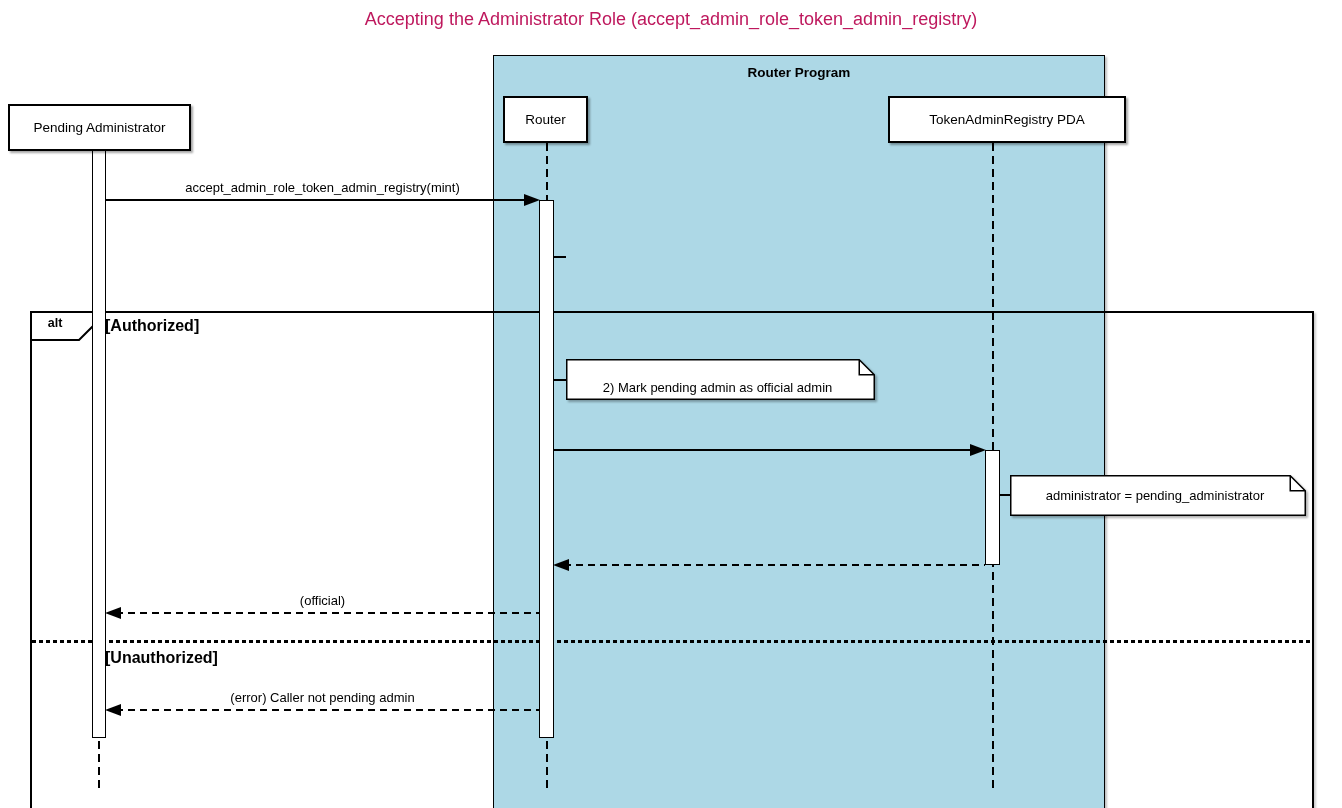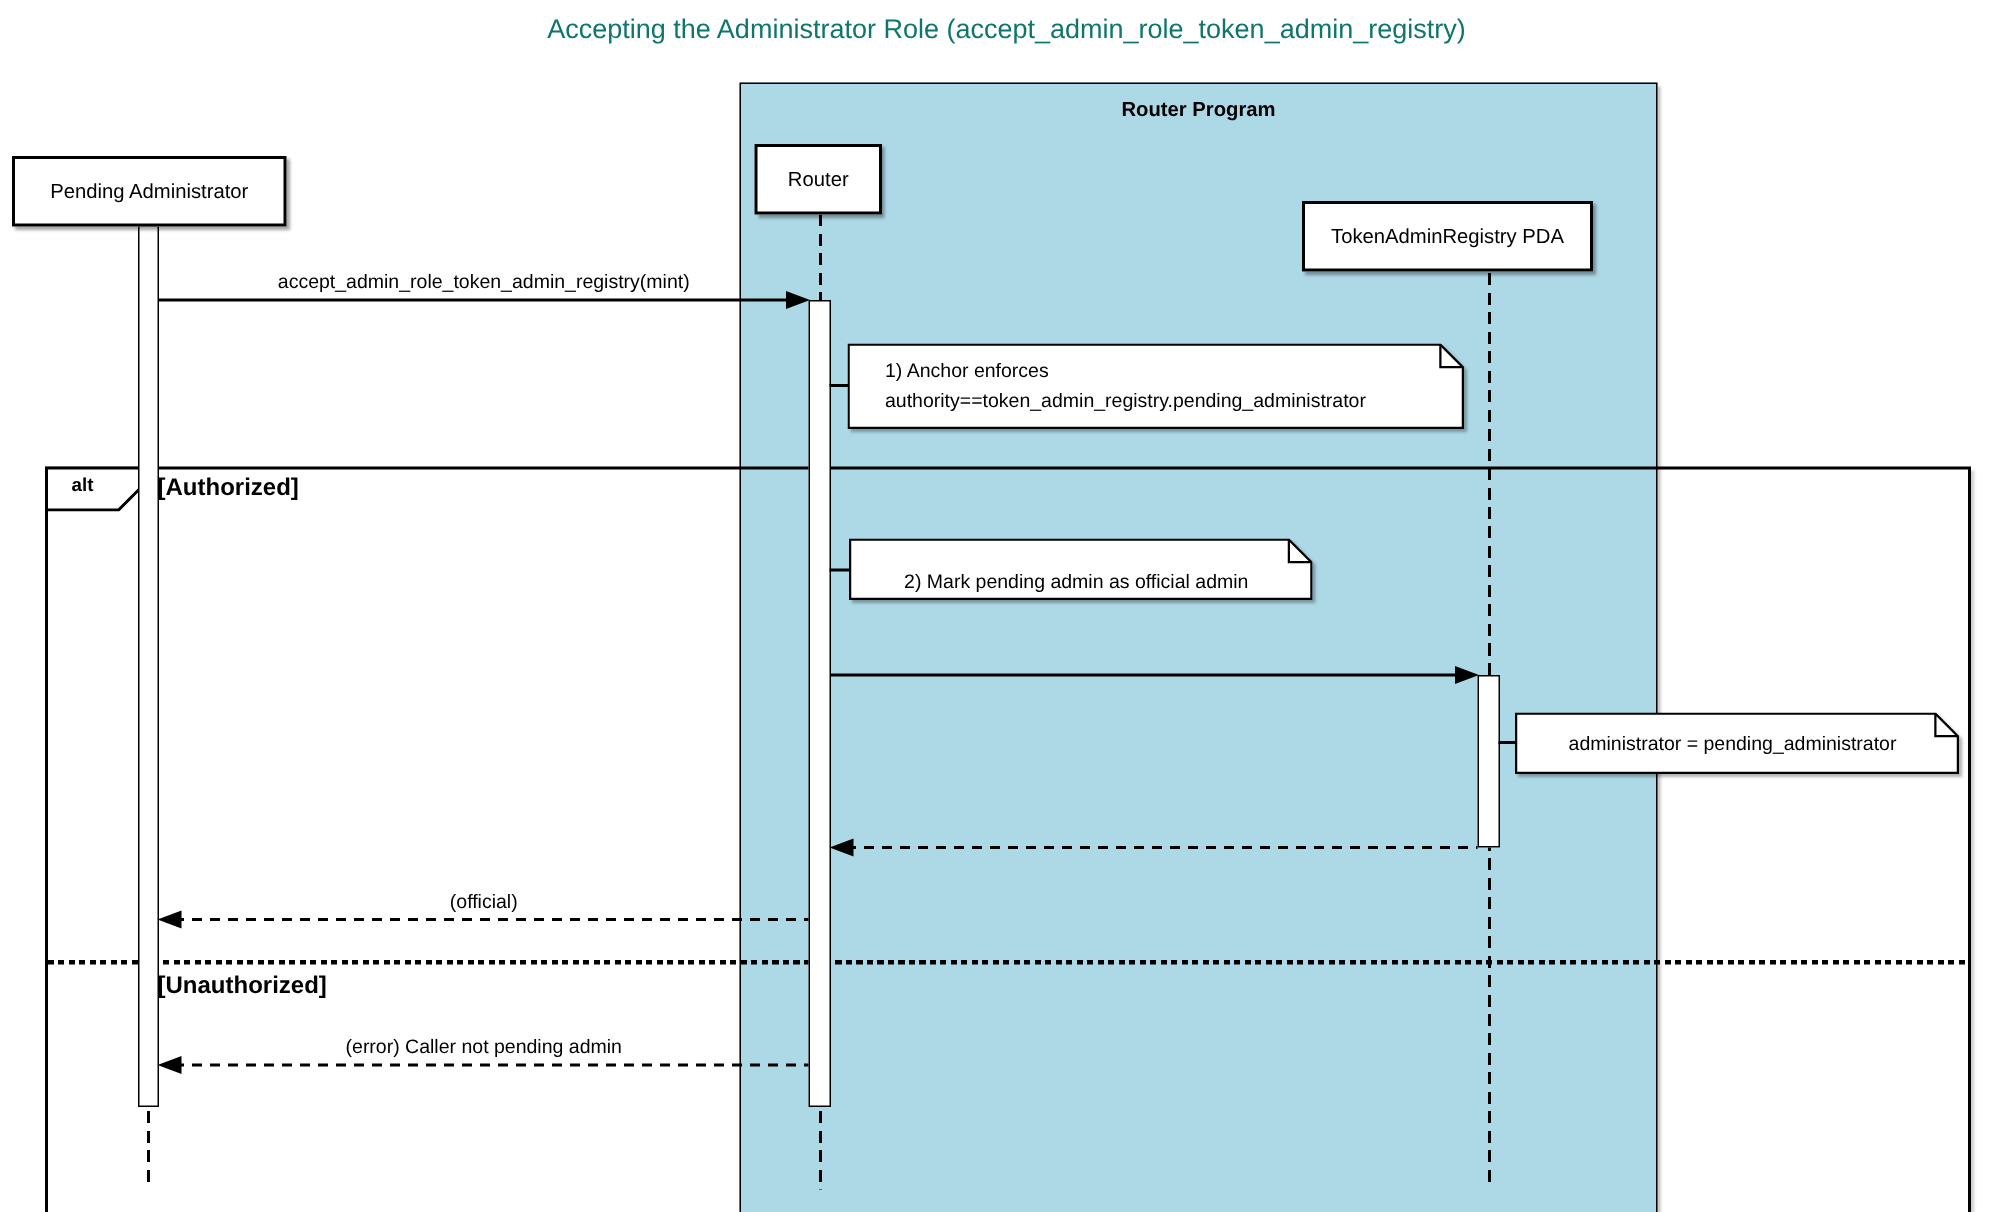--- a/index.html
+++ b/index.html
@@ -3,21 +3,21 @@
 <meta charset="utf-8">
 <style>
   html,body{margin:0;padding:0;background:#ffffff;}
   #canvas{
     position:relative;width:1342px;height:808px;background:#ffffff;
     font-family:"Liberation Sans",sans-serif;color:#000;overflow:hidden;
   }
   .abs{position:absolute;}
   .title{
     left:0;right:0;top:9px;text-align:center;
-    font-size:18px;color:#0f766e;
+    font-size:18px;color:#be185d;
   }
   .container-box{
     left:493px;top:55px;width:612px;height:787px;
     background:#ADD8E6;border:1.5px solid #000;
     box-shadow:2px 2px 2px rgba(0,0,0,0.25);
     box-sizing:border-box;
   }
   .container-title{
     position:absolute;left:0;right:0;top:9px;text-align:center;
     font-weight:bold;font-size:13.5px;
@@ -110,21 +110,21 @@
   <div class="abs activation" style="left:92px;top:150px;width:14px;height:588px;"></div>
   <div class="abs activation" style="left:539px;top:200px;width:15px;height:538px;"></div>
   <div class="abs activation" style="left:985px;top:450px;width:15px;height:115px;"></div>
 
   <div class="abs actor" style="left:8px;top:104px;width:183px;">
     <span>Pending Administrator</span>
   </div>
   <div class="abs actor" style="left:503px;top:96px;width:85px;">
     <span>Router</span>
   </div>
-  <div class="abs actor" style="left:868px;top:96px;width:194px;margin-top:38px;">
+  <div class="abs actor" style="left:888px;top:96px;width:238px;">
     <span>TokenAdminRegistry PDA</span>
   </div>
 
   <div class="msg to-right" style="left:106px;top:200px;width:433px;">
     <div class="msg-label">accept_admin_role_token_admin_registry(mint)</div>
     <div class="line line-solid"></div>
     <div class="ah-r"></div>
   </div>
 
   <div class="msg to-right" style="left:554px;top:450px;width:431px;">
@@ -143,30 +143,20 @@
     <div class="ah-l"></div>
   </div>
 
   <div class="msg to-left" style="left:106px;top:710px;width:433px;">
     <div class="msg-label">(error) Caller not pending admin</div>
     <div class="line line-dashed"></div>
     <div class="ah-l"></div>
   </div>
 
   <div class="connector" style="left:553px;top:256px;width:13px;"></div>
-  <div class="note" style="left:565px;top:229px;width:411px;height:57px;">
-    <svg width="411" height="57">
-      <path d="M0.75,0.75 L395.25,0.75 L410.25,15.75 L410.25,56.25 L0.75,56.25 Z" fill="#ffffff" stroke="#000000" stroke-width="1.5"></path>
-      <path d="M395.25,0.75 L395.25,15.75 L410.25,15.75" fill="none" stroke="#000000" stroke-width="1.5"></path>
-    </svg>
-    <div class="note-text" style="padding:8px 16px 0 25px;">
-      <div>1) Anchor enforces</div>
-      <div>authority==token_admin_registry.pending_administrator</div>
-    </div>
-  </div>
 
   <div class="connector" style="left:553px;top:379px;width:14px;"></div>
   <div class="note" style="left:566px;top:359px;width:309px;height:58px;">
     <svg width="309" height="41">
       <path d="M0.75,0.75 L293.25,0.75 L308.25,15.75 L308.25,40.25 L0.75,40.25 Z" fill="#ffffff" stroke="#000000" stroke-width="1.5"></path>
       <path d="M293.25,0.75 L293.25,15.75 L308.25,15.75" fill="none" stroke="#000000" stroke-width="1.5"></path>
     </svg>
     <div class="note-text vcenter" style="padding:0 16px 0 10px;">
       <span>2) Mark pending admin as official admin</span>
     </div>

